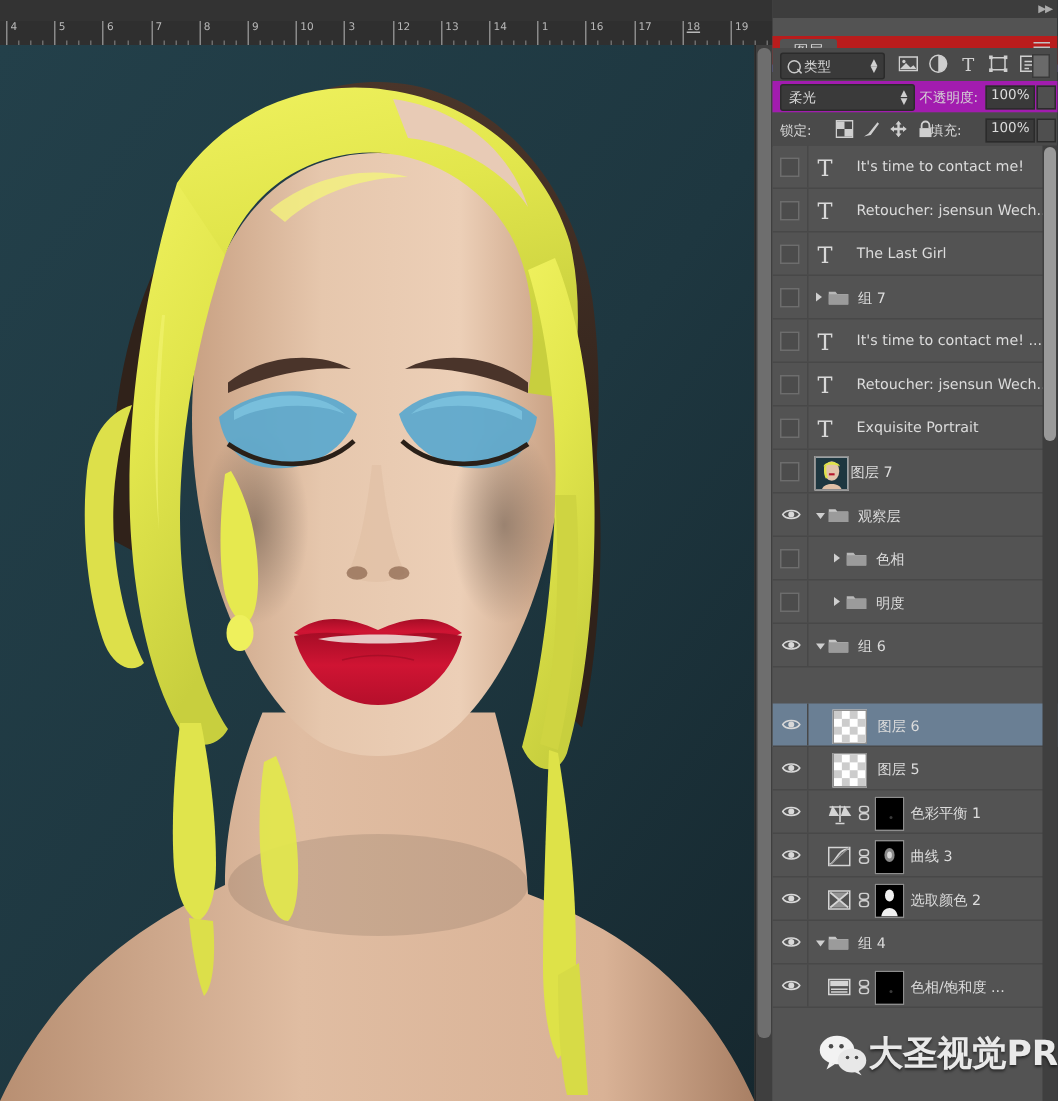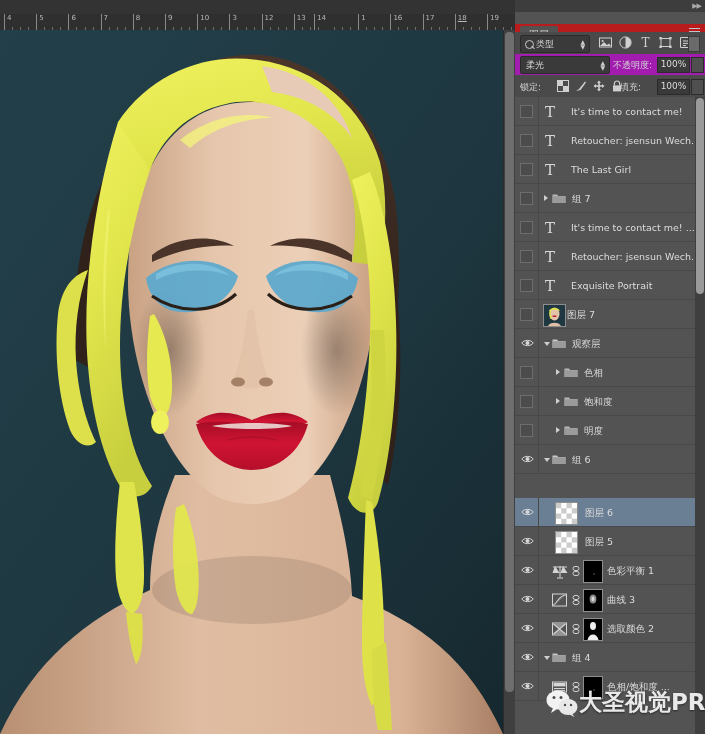--- a/index.html
+++ b/index.html
@@ -136,21 +136,21 @@
         <div class="rtick" style="left: 245.5px;"></div>
         <div class="rtick" style="left: 253.55px;"></div>
         <div class="rt" style="left: 261.6px;">12</div>
         <div class="rtick" style="left: 269.65px;"></div>
         <div class="rtick" style="left: 277.7px;"></div>
         <div class="rtick" style="left: 285.75px;"></div>
         <div class="rt" style="left: 293.8px;">13</div>
         <div class="rtick" style="left: 301.85px;"></div>
         <div class="rtick" style="left: 309.9px;"></div>
         <div class="rtick" style="left: 317.95px;"></div>
-        <div class="rt" style="left: 314px;">14</div>
+        <div class="rt" style="left: 326px;">14</div>
         <div class="rtick" style="left: 334.05px;"></div>
         <div class="rtick" style="left: 342.1px;"></div>
         <div class="rtick" style="left: 350.15px;"></div>
         <div class="rt" style="left: 358.2px;">1</div>
         <div class="rtick" style="left: 366.25px;"></div>
         <div class="rtick" style="left: 374.3px;"></div>
         <div class="rtick" style="left: 382.35px;"></div>
         <div class="rt" style="left: 390.4px;">16</div>
         <div class="rtick" style="left: 398.45px;"></div>
         <div class="rtick" style="left: 406.5px;"></div>
@@ -461,30 +461,20 @@
           <span class="lname" style="left:69px;width:112px">色相</span>
         </div>
         <div class="row">
           <div class="eyebox"></div>
           <div class="rowsep"></div>
           <span class="arrow closed" style="left:41px"></span>
           <svg class="folder" style="left:49px" viewBox="0 0 14 11">
             <path d="M0.5 1.5 H5 L6.2 3 H13.5 V10 H0.5 Z" fill="#b8b8b8"></path>
             <path d="M0.5 3.2 H13.5 V10 H0.5 Z" fill="#9b9b9b"></path>
           </svg>
-          <span class="lname" style="left:69px;width:112px">饱和度</span>
-        </div>
-        <div class="row">
-          <div class="eyebox"></div>
-          <div class="rowsep"></div>
-          <span class="arrow closed" style="left:41px"></span>
-          <svg class="folder" style="left:49px" viewBox="0 0 14 11">
-            <path d="M0.5 1.5 H5 L6.2 3 H13.5 V10 H0.5 Z" fill="#b8b8b8"></path>
-            <path d="M0.5 3.2 H13.5 V10 H0.5 Z" fill="#9b9b9b"></path>
-          </svg>
           <span class="lname" style="left:69px;width:112px">明度</span>
         </div>
         <div class="row">
           <svg class="eye" viewBox="0 0 13 10">
             <path d="M0.8 5 C3 1.5 10 1.5 12.2 5 C10 8.5 3 8.5 0.8 5 Z" fill="none" stroke="#d8d8d8" stroke-width="1"></path>
             <circle cx="6.5" cy="5" r="2" fill="#d8d8d8"></circle>
           </svg>
           <div class="rowsep"></div>
           <span class="arrow open" style="left:29px"></span>
           <svg class="folder" style="left:37px" viewBox="0 0 14 11">

